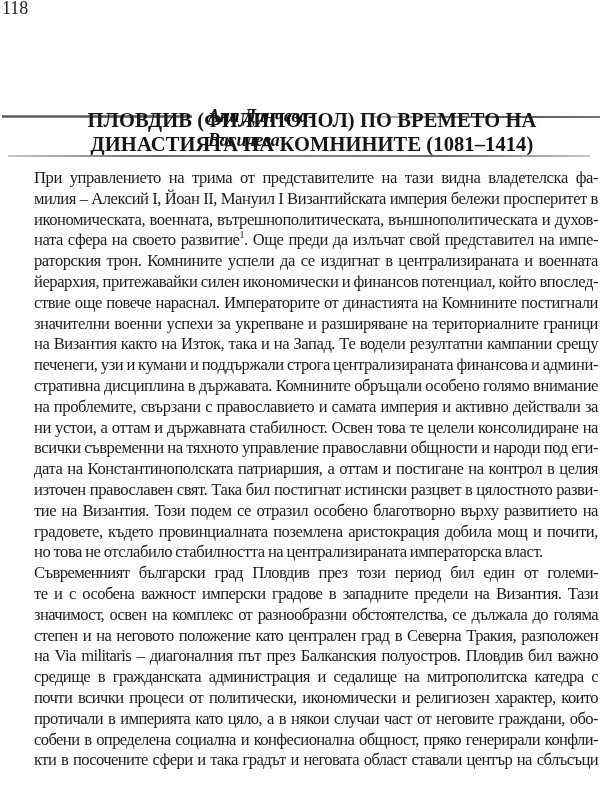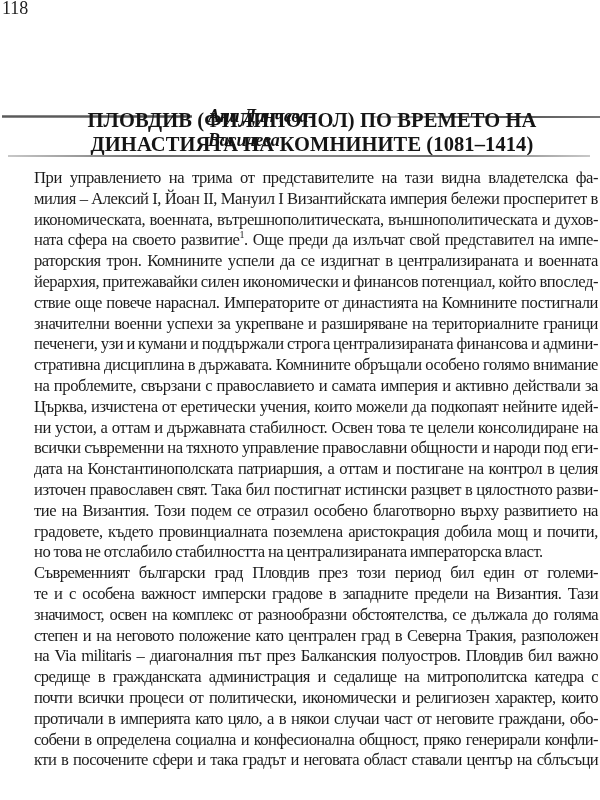--- a/index.html
+++ b/index.html
@@ -130,24 +130,24 @@
 <div class="body-text">
   <p class="para">
     <span class="ln first">При управлението на трима от представителите на тази видна владетелска фа-</span>
     <span class="ln">милия – Алексий I, Йоан II, Мануил I Византийската империя бележи просперитет в</span>
     <span class="ln">икономическата, военната, вътрешнополитическата, външнополитическата и духов-</span>
     <span class="ln" style="text-align-last: justify;"><span>ната сфера на своето развитие</span><sup>1</sup><span>. Още преди да излъчат свой представител на импе-</span></span>
     <span class="ln">раторския трон. Комнините успели да се издигнат в централизираната и военната</span>
     <span class="ln">йерархия, притежавайки силен икономически и финансов потенциал, който впослед-</span>
     <span class="ln">ствие още повече нараснал. Императорите от династията на Комнините постигнали</span>
     <span class="ln">значителни военни успехи за укрепване и разширяване на териториалните граници</span>
+    <span class="ln">на Византия както на Изток, така и на Запад. Те водели резултатни кампании срещу</span>
     <span class="ln">печенеги, узи и кумани и поддържали строга централизираната финансова и админи-</span>
     <span class="ln">стративна дисциплина в държавата. Комнините обръщали особено голямо внимание</span>
     <span class="ln">на проблемите, свързани с православието и самата империя и активно действали за</span>
-    <span class="ln">Църква, изчистена от еретически учения, които можели да подкопаят нейните идей-</span>
     <span class="ln">ни устои, а оттам и държавната стабилност. Освен това те целели консолидиране на</span>
     <span class="ln">всички съвременни на тяхното управление православни общности и народи под еги-</span>
     <span class="ln">дата на Константинополската патриаршия, а оттам и постигане на контрол в целия</span>
     <span class="ln">източен православен свят. Така бил постигнат истински разцвет в цялостното разви-</span>
     <span class="ln">тие на Византия. Този подем се отразил особено благотворно върху развитието на</span>
     <span class="ln">градовете, където провинциалната поземлена аристокрация добила мощ и почити,</span>
     <span class="ln last">но това не отслабило стабилността на централизираната императорска власт.</span>
   </p>
   <p class="para bold">
     <span class="ln first">Съвременният български град Пловдив през този период бил един от големи-</span>

